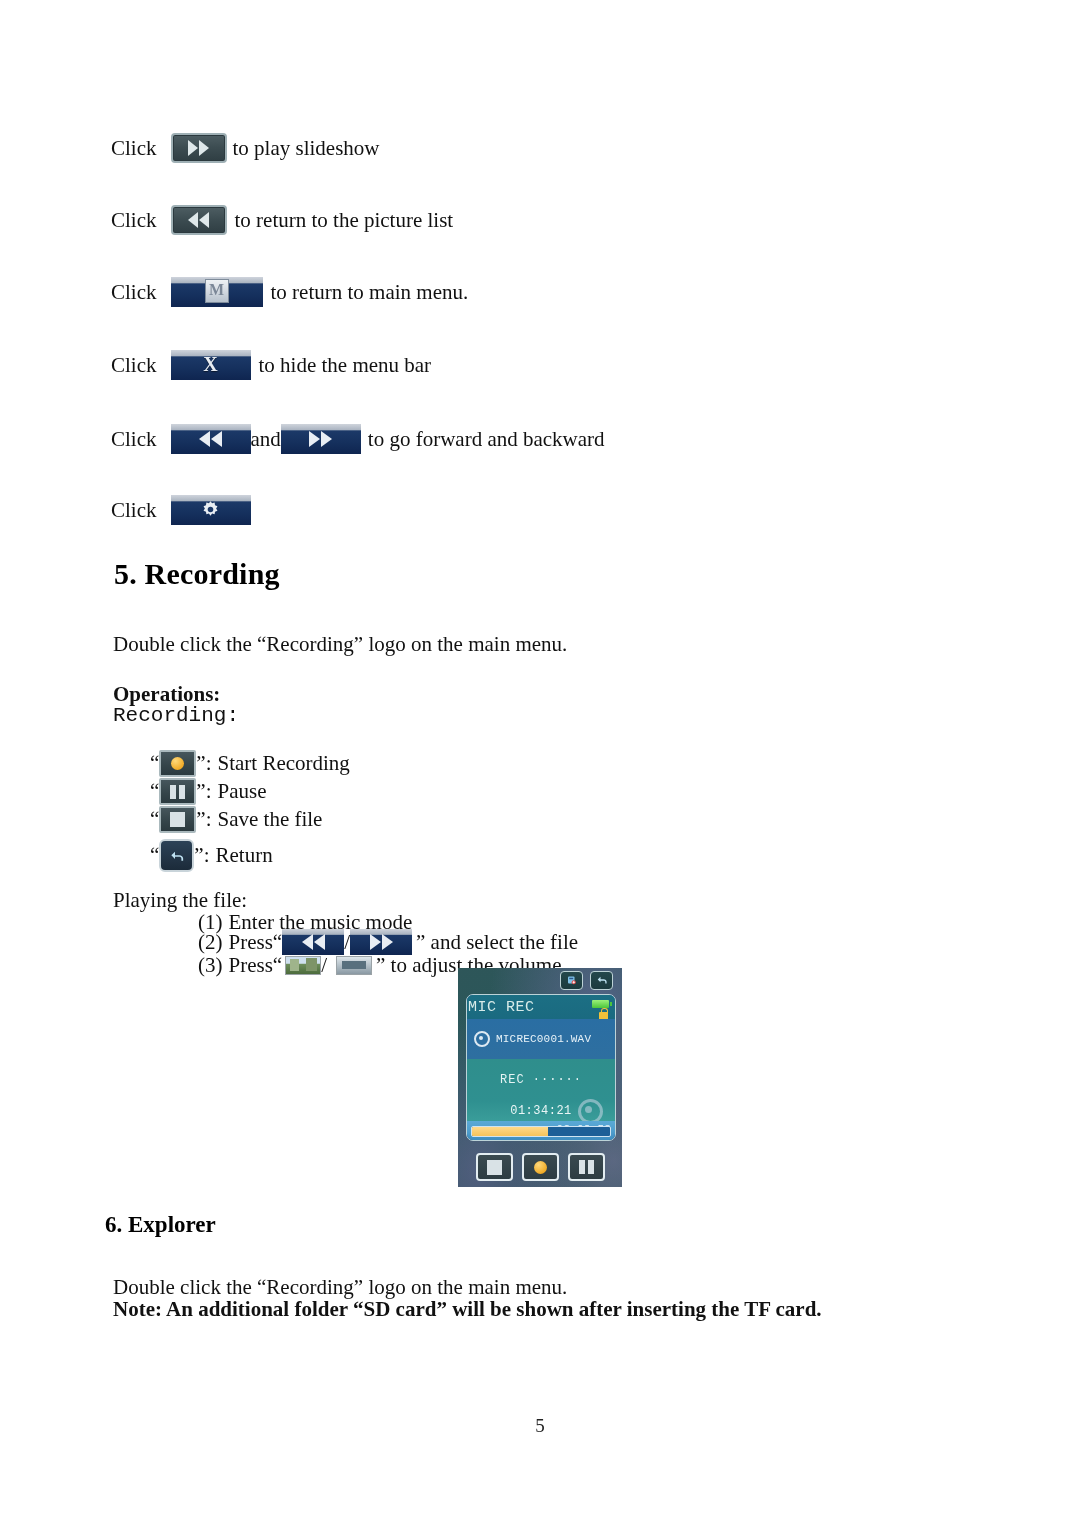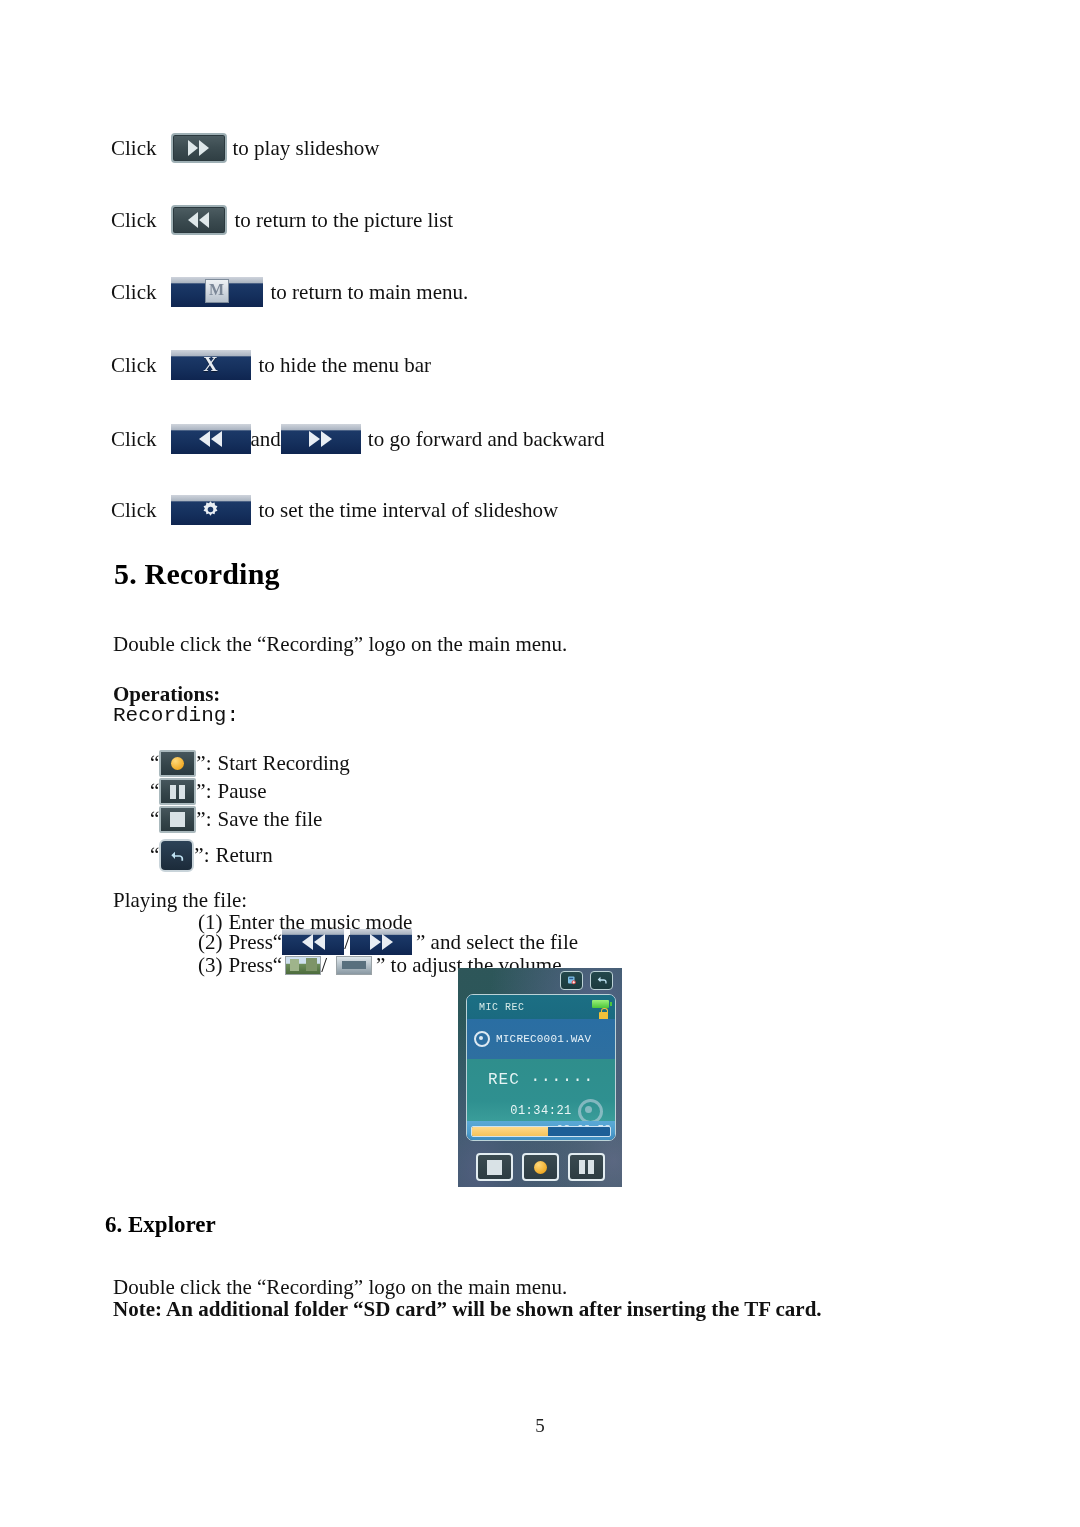--- a/index.html
+++ b/index.html
@@ -232,21 +232,21 @@
     overflow: hidden;
     background: #1f5d8e;
   }
   .scr-band1 {
     position:absolute; left:0; right:0; top:0; height:24px;
     background: linear-gradient(180deg,#1c6f84 0%, #1a6a80 100%);
     display:flex; align-items:center;
   }
   .scr-title {
     color:#d7ebe9; font-family:"Liberation Mono","DejaVu Sans Mono",monospace;
-    font-size: 10px; letter-spacing: .5px; padding-left: 12px;
+    font-size: 15px; letter-spacing: .5px; padding-left: 1px;
     white-space: nowrap;
   }
   .batt {
     position:absolute; right:6px; top:5px;
     width: 17px; height: 8px;
     background: linear-gradient(180deg,#9bf07a 0%, #4cc53a 100%);
     border-radius: 1px;
   }
   .batt::after{
     content:""; position:absolute; right:-3px; top:2px;
@@ -273,21 +273,21 @@
     color:#e7f2f8; font-family:"Liberation Mono","DejaVu Sans Mono",monospace;
     font-size: 11px; letter-spacing:.2px; white-space:nowrap;
   }
   .scr-band3 {
     position:absolute; left:0; right:0; top:64px; height:42px;
     background: linear-gradient(180deg,#2f8e8c 0%, #2f9090 100%);
     display:flex; align-items:center; justify-content:center;
   }
   .rec-text {
     color:#e6f4f4; font-family:"Liberation Mono","DejaVu Sans Mono",monospace;
-    font-size: 16px; letter-spacing: 1px; white-space:nowrap;
+    font-size: 12px; letter-spacing: 1px; white-space:nowrap;
   }
   .scr-band4 {
     position:absolute; left:0; right:0; top:106px; height:20px;
     background: linear-gradient(180deg,#2f9090 0%, #3a9d9a 100%);
     display:flex; align-items:center; justify-content:center;
   }
   .elapsed {
     color:#eaf6f6; font-family:"Liberation Mono","DejaVu Sans Mono",monospace;
     font-size: 12px; letter-spacing: .5px;
   }
@@ -427,21 +427,20 @@
         <span class="gear">
           <svg width="19" height="19" viewBox="0 0 24 24">
             <path fill="#e9eef4" d="M12 8.2a3.8 3.8 0 1 0 0 7.6 3.8 3.8 0 0 0 0-7.6zm0 5.9a2.1 2.1 0 1 1 0-4.2 2.1 2.1 0 0 1 0 4.2z"></path>
             <path fill="#e9eef4" d="M12 1.6l2 2.6 3.2-.9.5 3.3 3.1 1.2-1.7 2.9 1.7 2.9-3.1 1.2-.5 3.3-3.2-.9-2 2.6-2-2.6-3.2.9-.5-3.3-3.1-1.2 1.7-2.9-1.7-2.9 3.1-1.2.5-3.3 3.2.9z"></path>
             <circle cx="12" cy="12" r="3.5" fill="#1c3968"></circle>
           </svg>
         </span>
       </span>
     </span>
     <span style="width:8px"></span>
-    <span class="txt">to set the time interval of slideshow</span>
   </div>
 
   <h2 class="sec sec-big" style="left:114px; top:557px;">5. Recording</h2>
 
   <div class="txt" style="position:absolute; left:113px; top:631px;">Double click the “Recording” logo on the main menu.</div>
 
   <div class="txt" style="position:absolute; left:113px; top:681px;font-weight:bold;">Operations:</div>
   <div class="txt" style="position:absolute; left:113px; top:703px;font-family:Liberation Mono, monospace;">Recording:</div>
 
   <div class="row" style="left:150px; top:750px;">

